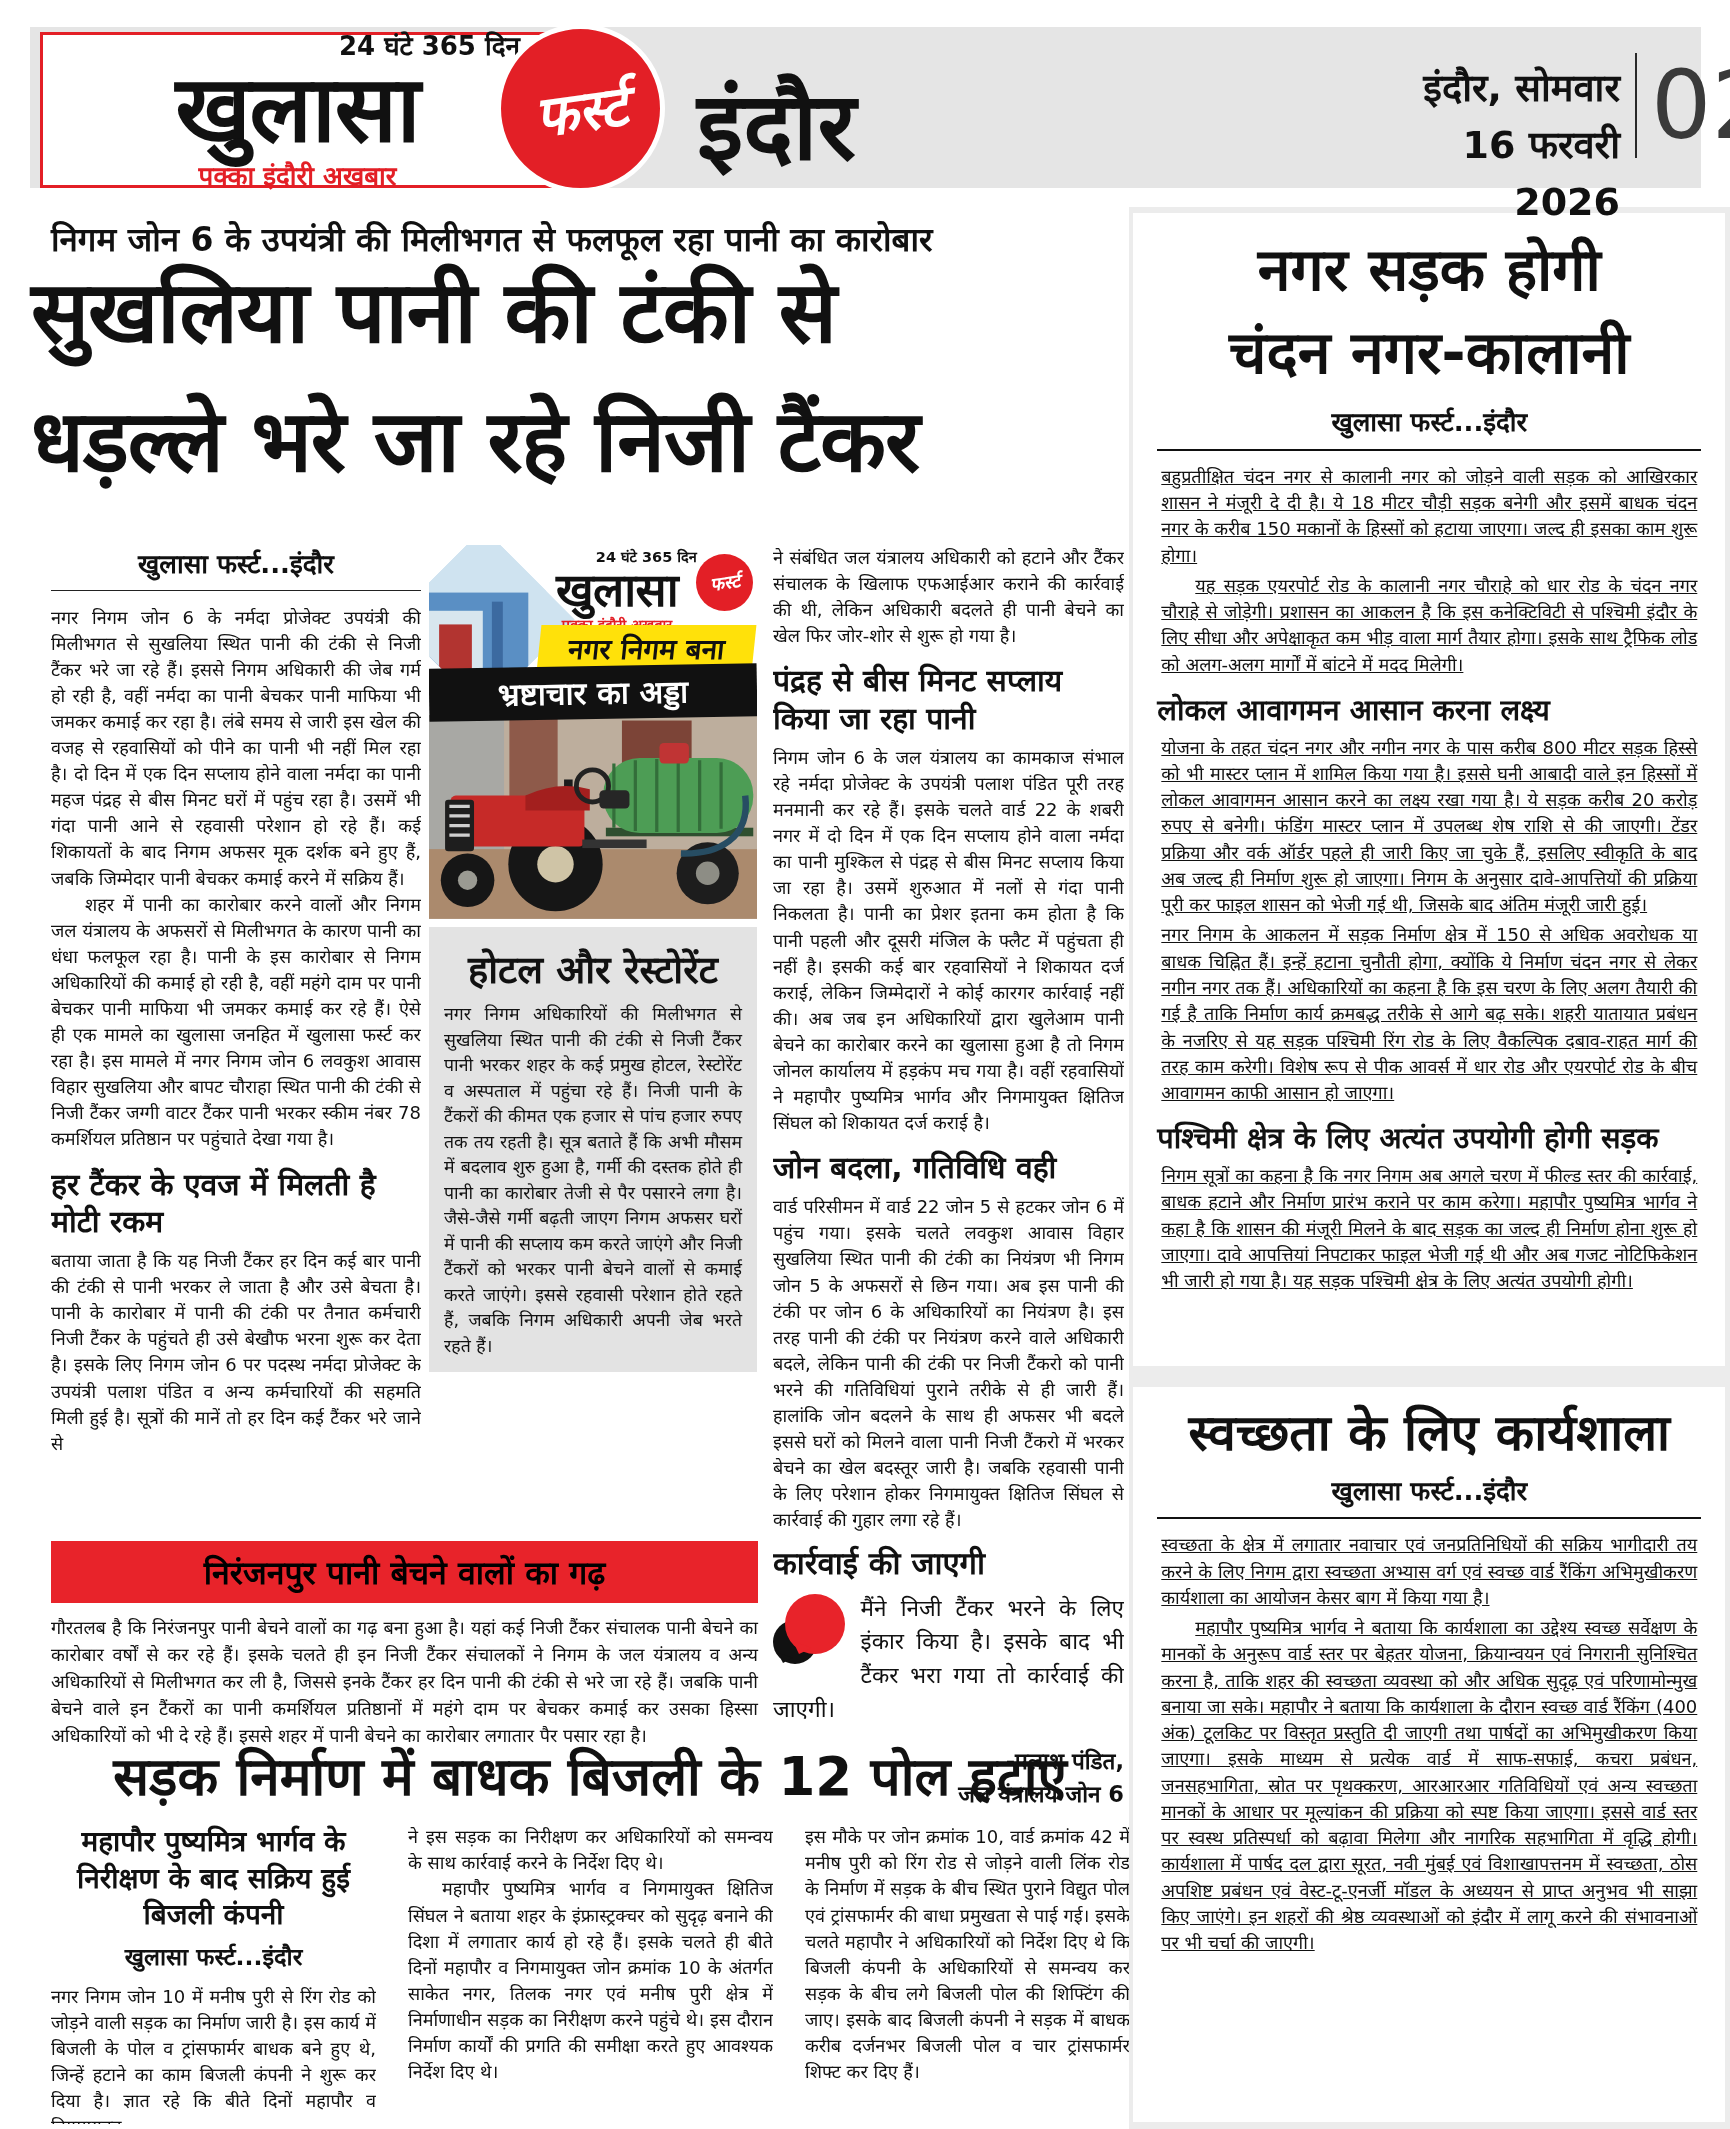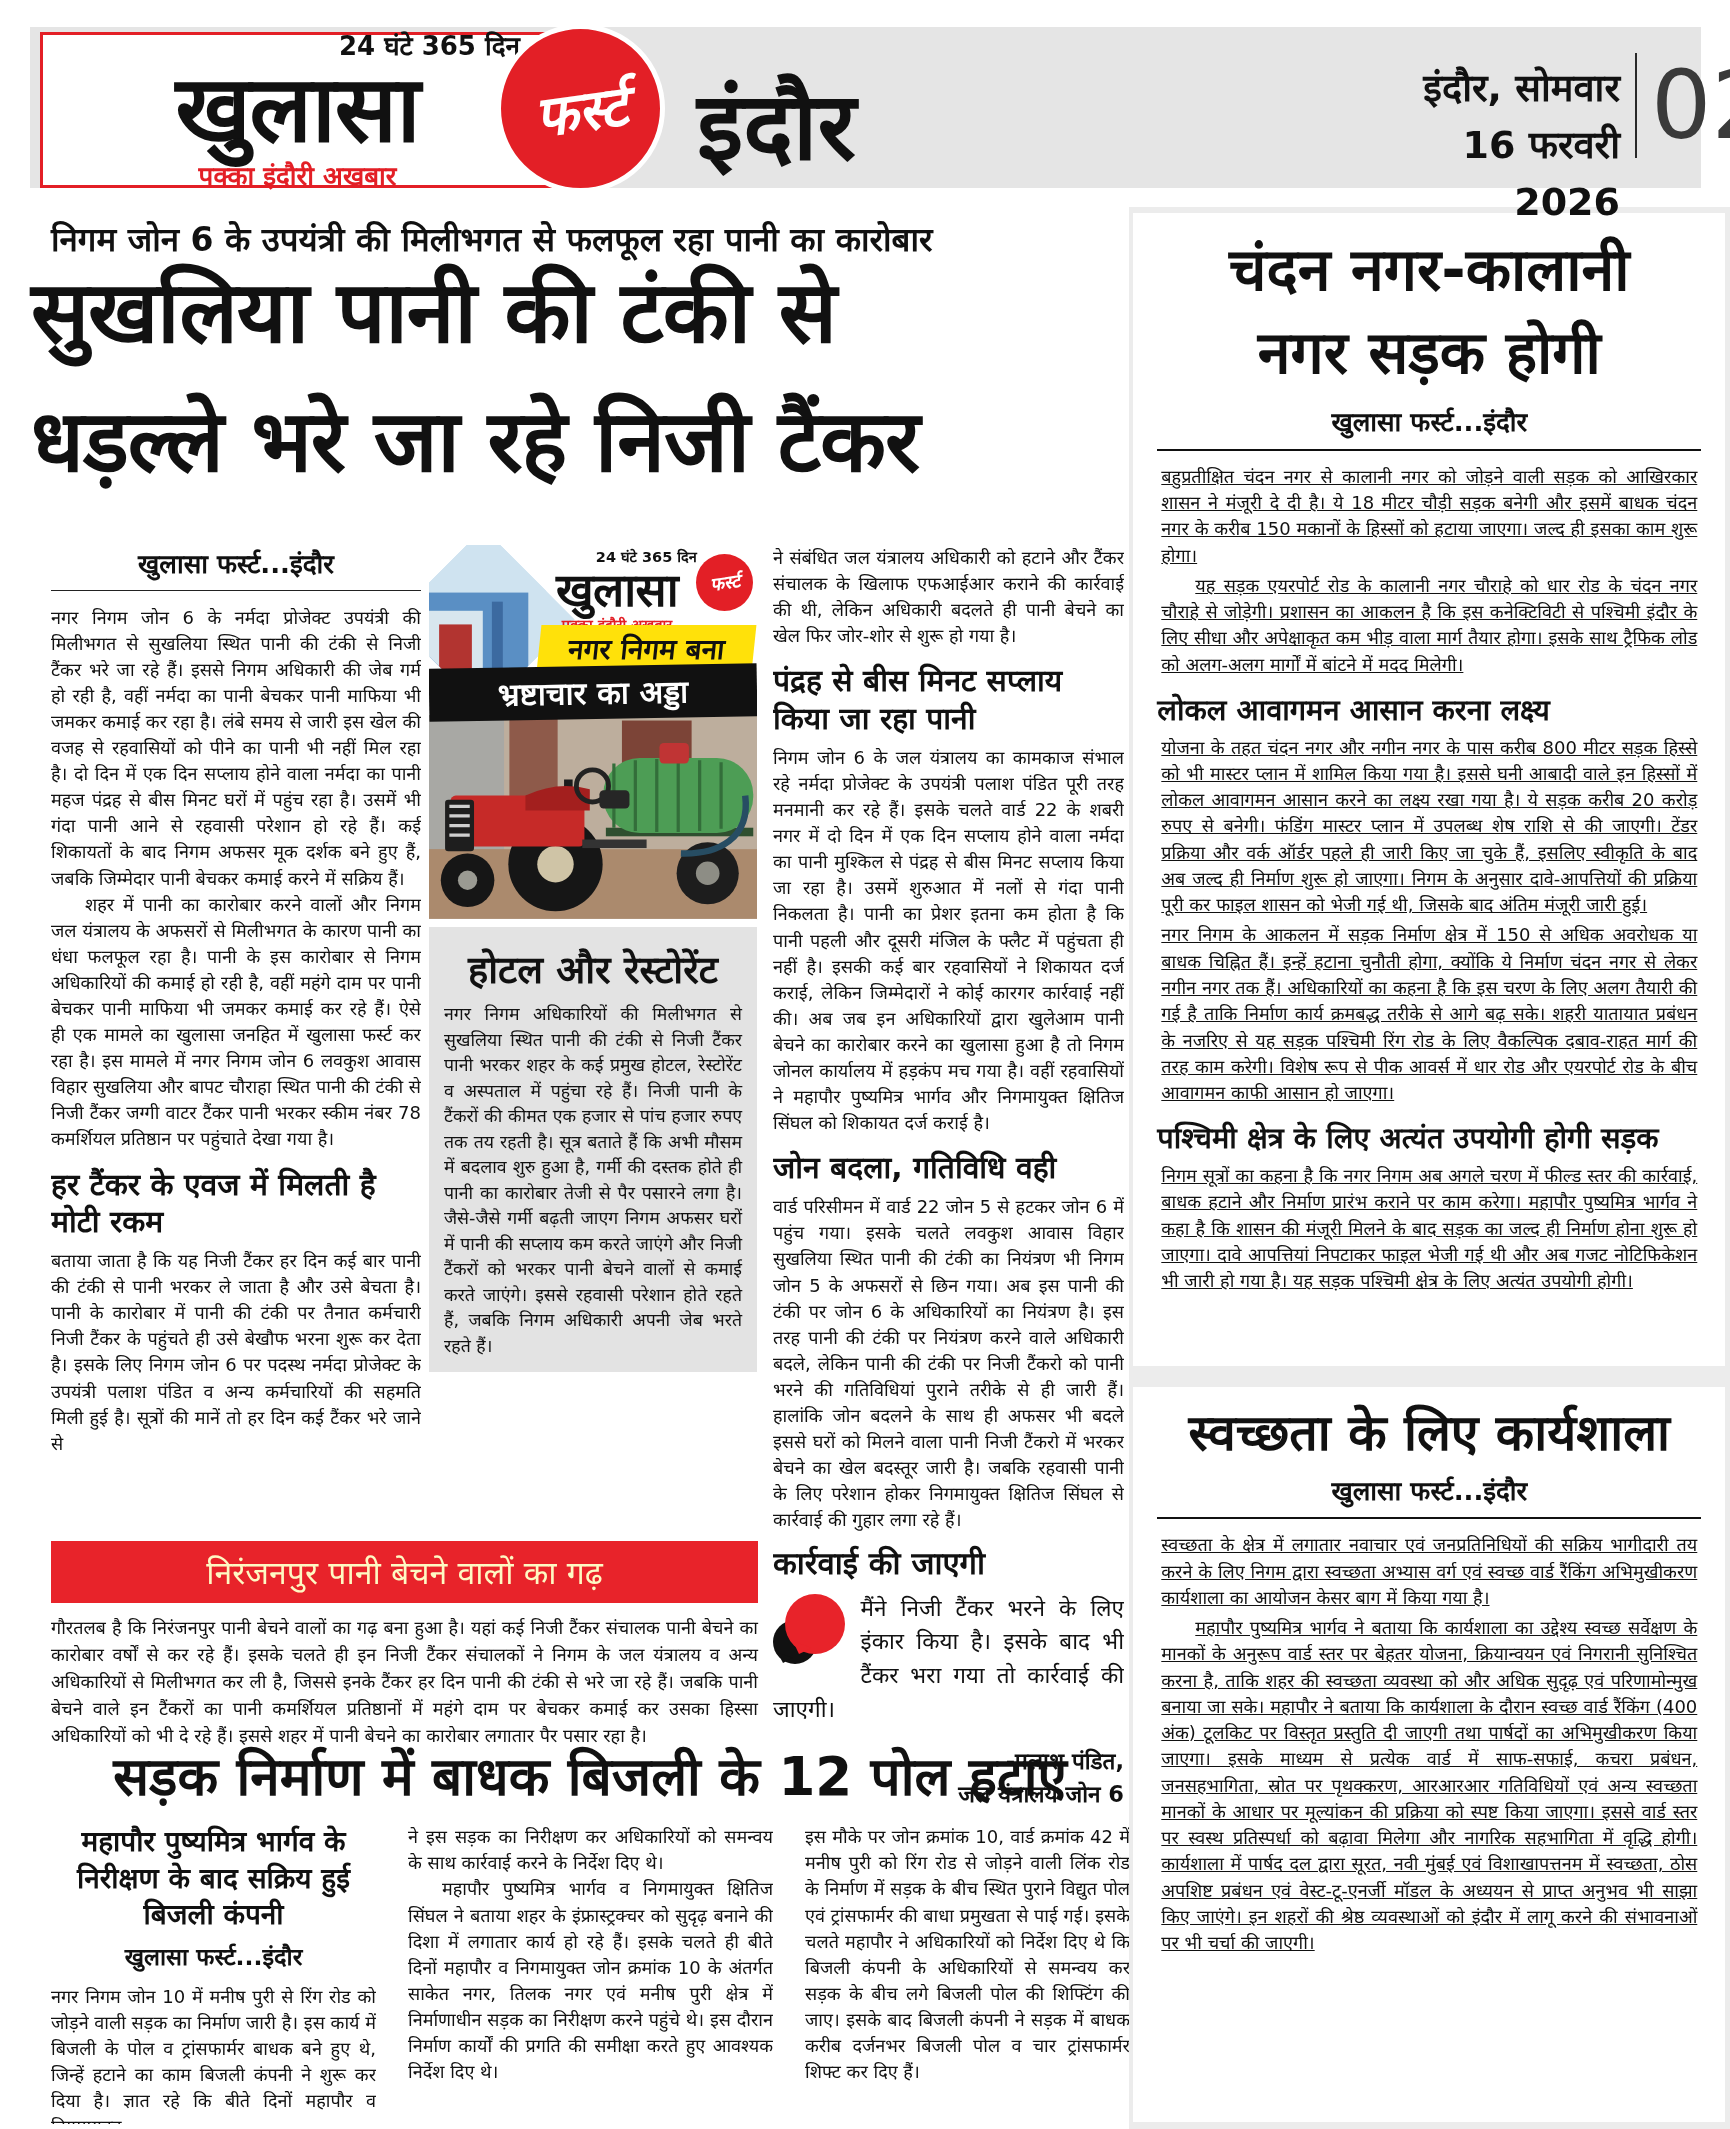--- a/index.html
+++ b/index.html
@@ -70,21 +70,21 @@
   .qb.black{left:0;top:26px;width:44px;height:44px;background:#111;}
   .qb.black::after{content:"";position:absolute;left:2.1px;bottom:-7.5px;border:8px solid transparent;
                    border-top-color:#111;transform:rotate(18deg);}
   .qb.red{left:11.8px;top:0;width:60px;height:60px;background:#e8232a;}
   .qb.red::after{content:"";position:absolute;left:4.3px;bottom:-10.7px;border:10.2px solid transparent;
                  border-top-color:#e8232a;transform:rotate(20deg);}
   .quote-attr{text-align:right;font-weight:700;font-size:22.5px;margin-top:18px;line-height:1.5;}
 
   
   .niranjanpur{position:absolute;left:51px;top:1541px;width:707px;}
-  .red-banner{background:#e8232a;color:#fef9c3;text-align:center;font-size:32px;font-weight:400;
+  .red-banner{background:#e8232a;color:#000000;text-align:center;font-size:32px;font-weight:700;
               padding:8.6px 0 10.7px;}
   .nir-text{margin-top:10.7px;font-size:18px;line-height:1.5;text-align:justify;}
 
   
   .right-rail{position:absolute;left:1129px;top:207px;width:601px;height:1923px;background:#ececec;}
   .rail-box{position:absolute;left:4.3px;width:592px;background:#fff;box-sizing:border-box;
             padding:16px 24px 10.7px;overflow:hidden;}
   .road-box{top:6.4px;height:1153px;}
   .road-headline{text-align:center;font-size:59px;font-weight:800;line-height:1.4;}
   .rail-byline{text-align:center;font-size:26px;font-weight:800;margin:8.6px 0 9.7px;}
@@ -233,22 +233,22 @@
   </div>
 
   <div class="niranjanpur">
     <div class="red-banner">निरंजनपुर पानी बेचने वालों का गढ़</div>
     <p class="nir-text">गौरतलब है कि निरंजनपुर पानी बेचने वालों का गढ़ बना हुआ है। यहां कई निजी टैंकर संचालक पानी बेचने का कारोबार वर्षों से कर रहे हैं। इसके चलते ही इन निजी टैंकर संचालकों ने निगम के जल यंत्रालय व अन्य अधिकारियों से मिलीभगत कर ली है, जिससे इनके टैंकर हर दिन पानी की टंकी से भरे जा रहे हैं। जबकि पानी बेचने वाले इन टैंकरों का पानी कमर्शियल प्रतिष्ठानों में महंगे दाम पर बेचकर कमाई कर उसका हिस्सा अधिकारियों को भी दे रहे हैं। इससे शहर में पानी बेचने का कारोबार लगातार पैर पसार रहा है।</p>
   </div>
 
   <div class="right-rail">
     <div class="rail-box road-box">
       <div class="road-headline">
+        <div>नगर सड़क होगी</div>
         <div>चंदन नगर-कालानी</div>
-        <div>नगर सड़क होगी</div>
       </div>
       <div class="rail-byline">खुलासा फर्स्ट...इंदौर</div>
       <div class="rule"></div>
       <p class="art-p">बहुप्रतीक्षित चंदन नगर से कालानी नगर को जोड़ने वाली सड़क को आखिरकार शासन ने मंजूरी दे दी है। ये 18 मीटर चौड़ी सड़क बनेगी और इसमें बाधक चंदन नगर के करीब 150 मकानों के हिस्सों को हटाया जाएगा। जल्द ही इसका काम शुरू होगा।</p>
       <p class="art-p ind">यह सड़क एयरपोर्ट रोड के कालानी नगर चौराहे को धार रोड के चंदन नगर चौराहे से जोड़ेगी। प्रशासन का आकलन है कि इस कनेक्टिविटी से पश्चिमी इंदौर के लिए सीधा और अपेक्षाकृत कम भीड़ वाला मार्ग तैयार होगा। इसके साथ ट्रैफिक लोड को अलग-अलग मार्गों में बांटने में मदद मिलेगी।</p>
       <div class="art-sub">लोकल आवागमन आसान करना लक्ष्य</div>
       <p class="art-p">योजना के तहत चंदन नगर और नगीन नगर के पास करीब 800 मीटर सड़क हिस्से को भी मास्टर प्लान में शामिल किया गया है। इससे घनी आबादी वाले इन हिस्सों में लोकल आवागमन आसान करने का लक्ष्य रखा गया है। ये सड़क करीब 20 करोड़ रुपए से बनेगी। फंडिंग मास्टर प्लान में उपलब्ध शेष राशि से की जाएगी। टेंडर प्रक्रिया और वर्क ऑर्डर पहले ही जारी किए जा चुके हैं, इसलिए स्वीकृति के बाद अब जल्द ही निर्माण शुरू हो जाएगा। निगम के अनुसार दावे-आपत्तियों की प्रक्रिया पूरी कर फाइल शासन को भेजी गई थी, जिसके बाद अंतिम मंजूरी जारी हुई।</p>
       <p class="art-p">नगर निगम के आकलन में सड़क निर्माण क्षेत्र में 150 से अधिक अवरोधक या बाधक चिह्नित हैं। इन्हें हटाना चुनौती होगा, क्योंकि ये निर्माण चंदन नगर से लेकर नगीन नगर तक हैं। अधिकारियों का कहना है कि इस चरण के लिए अलग तैयारी की गई है ताकि निर्माण कार्य क्रमबद्ध तरीके से आगे बढ़ सके। शहरी यातायात प्रबंधन के नजरिए से यह सड़क पश्चिमी रिंग रोड के लिए वैकल्पिक दबाव-राहत मार्ग की तरह काम करेगी। विशेष रूप से पीक आवर्स में धार रोड और एयरपोर्ट रोड के बीच आवागमन काफी आसान हो जाएगा।</p>
       <div class="art-sub">पश्चिमी क्षेत्र के लिए अत्यंत उपयोगी होगी सड़क</div>
       <p class="art-p">निगम सूत्रों का कहना है कि नगर निगम अब अगले चरण में फील्ड स्तर की कार्रवाई, बाधक हटाने और निर्माण प्रारंभ कराने पर काम करेगा। महापौर पुष्यमित्र भार्गव ने कहा है कि शासन की मंजूरी मिलने के बाद सड़क का जल्द ही निर्माण होना शुरू हो जाएगा। दावे आपत्तियां निपटाकर फाइल भेजी गई थी और अब गजट नोटिफिकेशन भी जारी हो गया है। यह सड़क पश्चिमी क्षेत्र के लिए अत्यंत उपयोगी होगी।</p>

